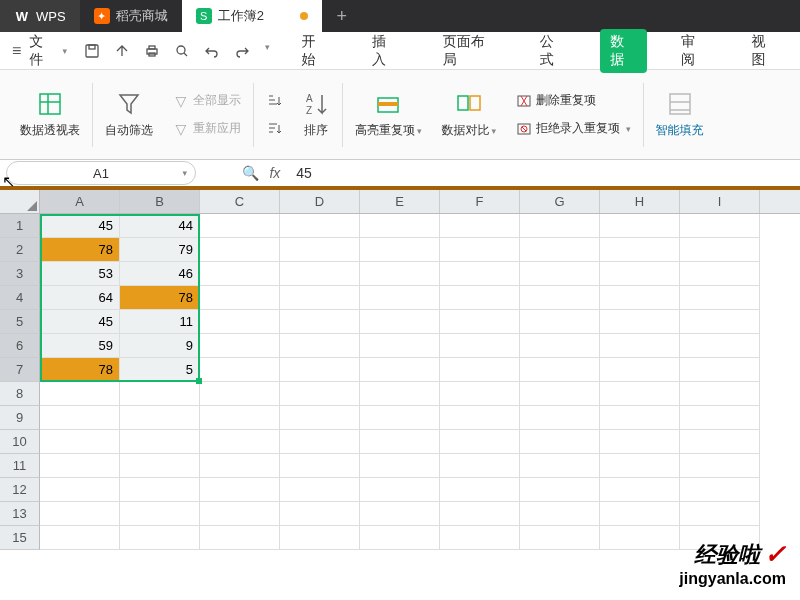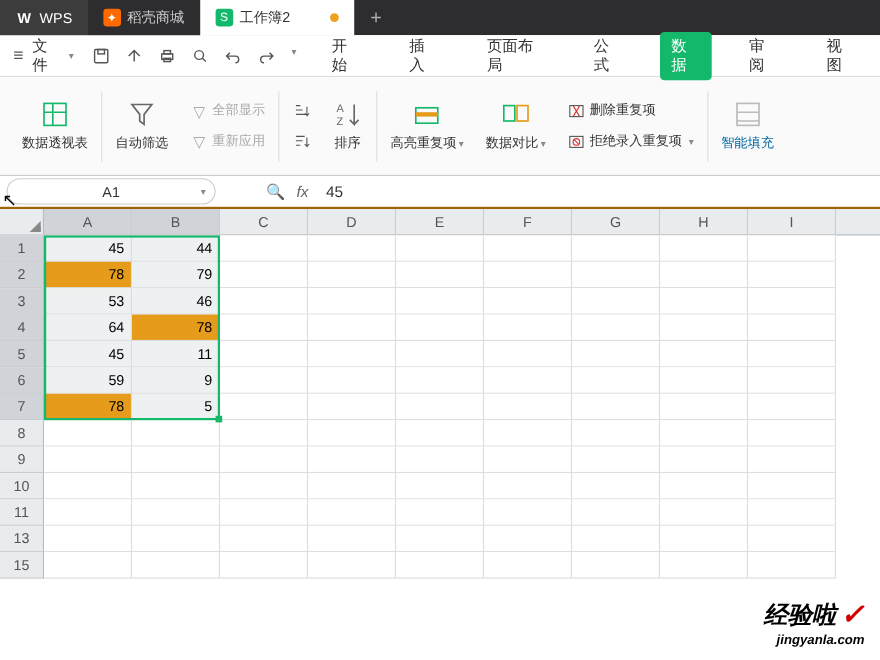--- a/index.html
+++ b/index.html
@@ -37,21 +37,21 @@
 .ricon.gray { color: #888; }
 .rlabel { font-size: 12px; color: #333; white-space: nowrap; }
 .rlabel.gray { color: #0369a1; }
 .rstack { display: flex; flex-direction: column; gap: 4px; font-size: 12px; color: #aaa; }
 .rstack .row { display: flex; align-items: center; gap: 4px; white-space: nowrap; }
 .rstack .row.dk { color: #333; }
 .mini-ic { width: 16px; height: 16px; display:flex; align-items:center; justify-content:center; font-size:14px; }
 .drop { font-size: 9px; color: #888; margin-left: 2px; }
 
 
-.fbar { height: 30px; border-bottom: 2px solid #a16207; display: flex; align-items: center; background: #fff; }
+.fbar { height: 30px; border-bottom: 4px solid #a16207; display: flex; align-items: center; background: #fff; }
 .namebox { width: 190px; height: 24px; margin: 0 6px; border: 1px solid #ccc; border-radius: 12px; display: flex; align-items: center; justify-content: center; font-size: 13px; color: #333; position: relative; }
 .namebox .dd { position: absolute; right: 8px; font-size: 9px; color: #888; }
 .fx-area { display: flex; align-items: center; gap: 10px; margin-left: 40px; }
 .fx-ic { font-size: 14px; color: #666; }
 .fx-val { font-size: 14px; color: #333; margin-left: 6px; }
 
 
 .grid-wrap { position: relative; }
 .colhdr { display: flex; height: 24px; background: #e8ecef; border-bottom: 1px solid #bbb; }
 .corner { width: 40px; border-right: 1px solid #bbb; background: #e8ecef; position: relative; }
@@ -67,21 +67,21 @@
 .cell.selbg { background: #eef1f2; }
 
 
 .selrect { position: absolute; border: 2px solid #14b86a; pointer-events: none; }
 .selrect .hndl { position: absolute; right: -4px; bottom: -4px; width: 6px; height: 6px; background: #14b86a; }
 
 
 .wm { position: absolute; right: 14px; bottom: 12px; text-align: right; color: #000; }
 .wm .big { font-size: 22px; font-weight: 900; font-style: italic; display: flex; align-items: center; gap: 4px; justify-content: flex-end; }
 .wm .chk { color: #d00000; font-size: 26px; font-weight: 900; }
-.wm .sm { font-size: 12px; font-weight: bold; font-style: italic; }
+.wm .sm { font-size: 16px; font-weight: bold; }
 
 
 .cursor { position: absolute; left: 2px; top: 172px; font-size: 16px; color: #000; }
 
 svg { display: block; }
 </style>
 </head>
 <body>
 
 <div class="titlebar">
@@ -424,20 +424,32 @@
         <div class="cell"></div>
         <div class="cell"></div>
         <div class="cell"></div>
         <div class="cell"></div>
         <div class="cell"></div>
         <div class="cell"></div>
         <div class="cell"></div>
         <div class="cell"></div>
       </div>
       <div class="row">
+        <div class="rh">12</div>
+        <div class="cell"></div>
+        <div class="cell"></div>
+        <div class="cell"></div>
+        <div class="cell"></div>
+        <div class="cell"></div>
+        <div class="cell"></div>
+        <div class="cell"></div>
+        <div class="cell"></div>
+        <div class="cell"></div>
+      </div>
+      <div class="row">
         <div class="rh">13</div>
         <div class="cell"></div>
         <div class="cell"></div>
         <div class="cell"></div>
         <div class="cell"></div>
         <div class="cell"></div>
         <div class="cell"></div>
         <div class="cell"></div>
         <div class="cell"></div>
         <div class="cell"></div>

